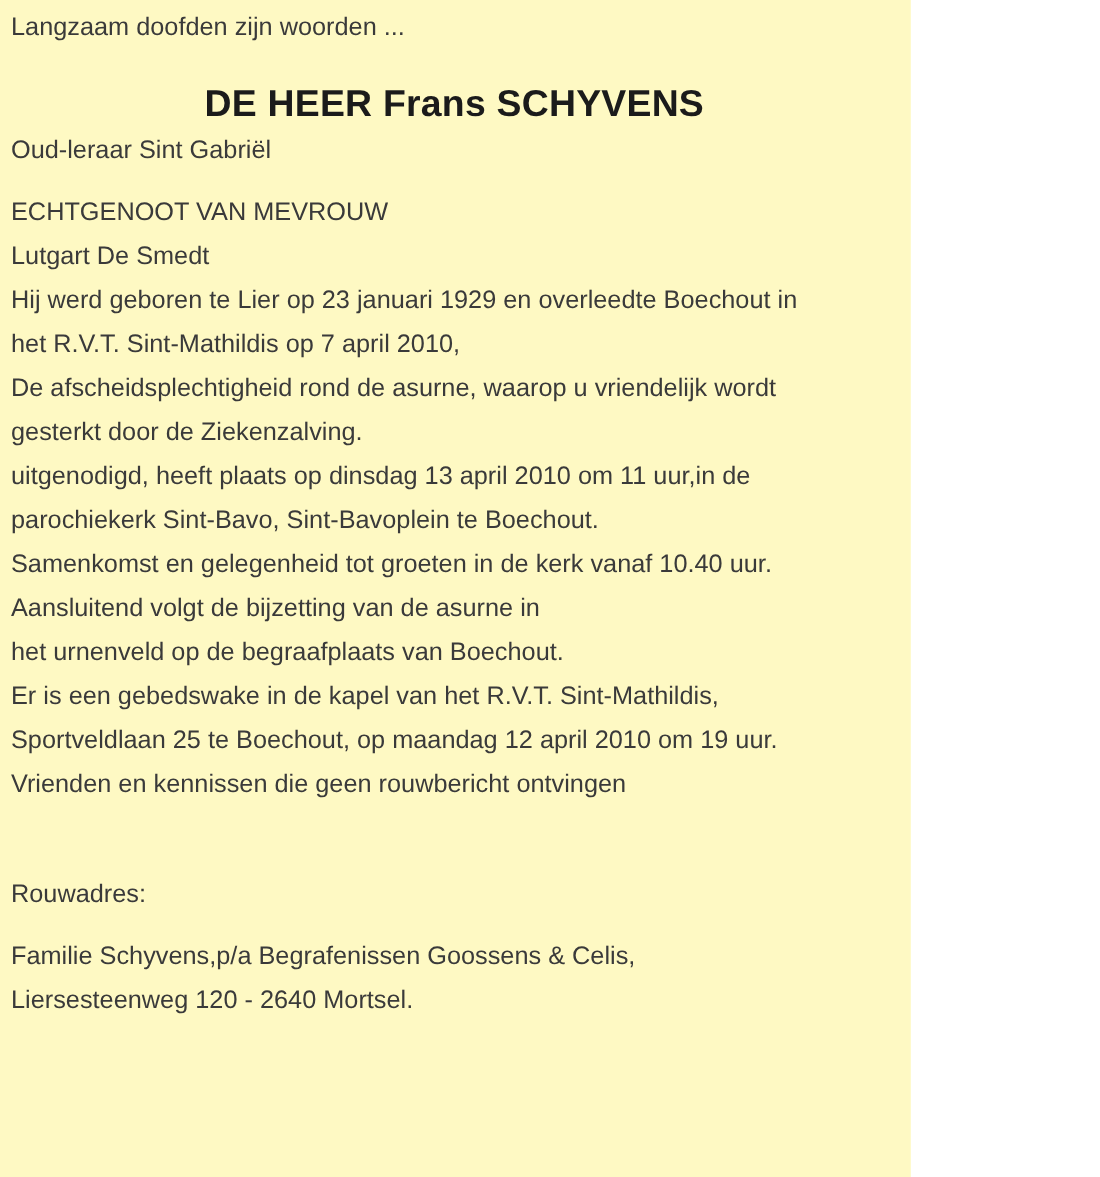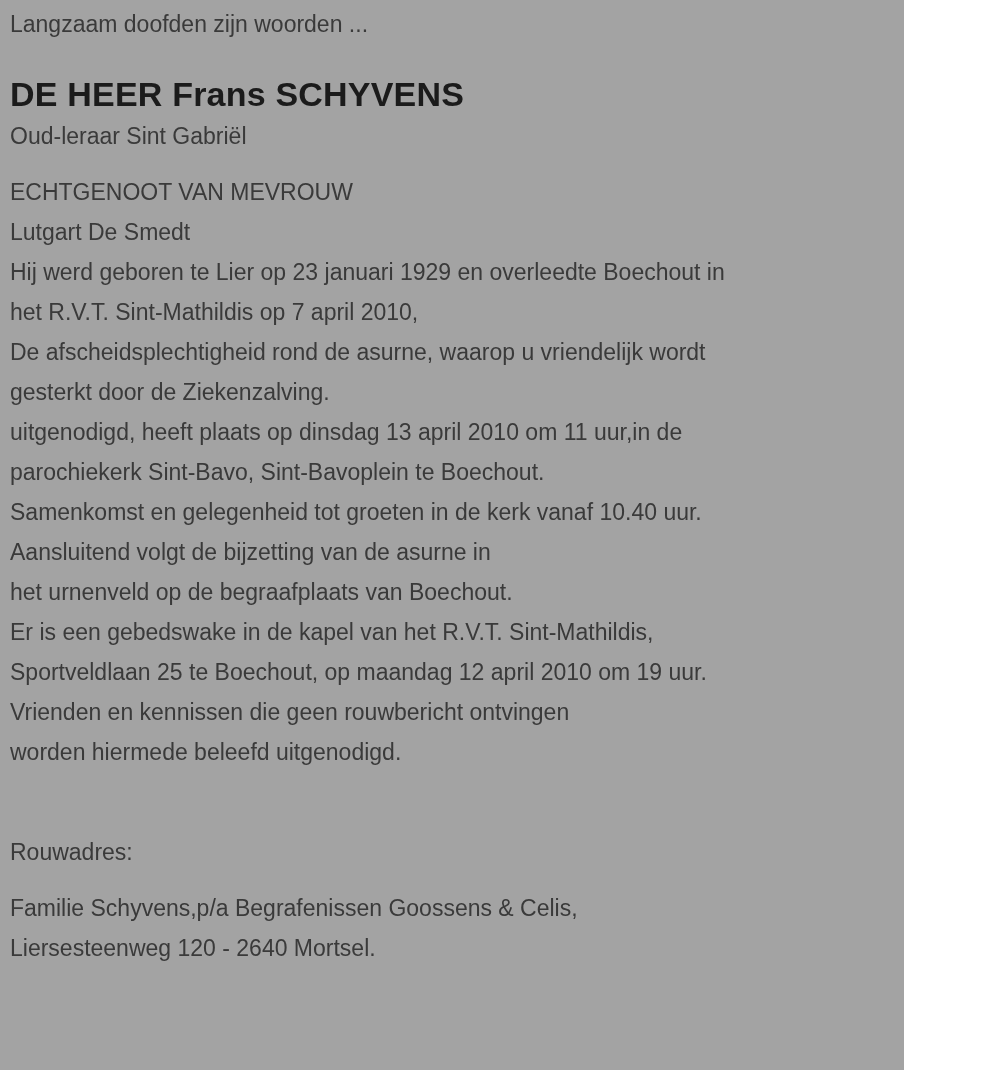--- a/index.html
+++ b/index.html
@@ -2,40 +2,41 @@
 <html><head>
 <meta charset="utf-8">
 <style>
   html, body {
     margin: 0;
     padding: 0;
     background: #ffffff;
   }
   .page {
     position: relative;
-    width: 904px;
+    width: 828px;
     min-height: 1070px;
-    background: #a3a3a3;
+    background: #fef9c3;
     box-sizing: border-box;
     padding: 4px 12px 20px 10px;
     font-family: "Liberation Sans", "DejaVu Sans", sans-serif;
     color: #3a3a3a;
   }
   .opening-line {
     font-size: 23px;
     line-height: 40px;
     color: #3a3a3a;
   }
   .deceased-name {
     margin-top: 28px;
     font-size: 34px;
     font-weight: 700;
     line-height: 44px;
     color: #1b1b1b;
     letter-spacing: 0.2px;
+    text-align: center;
   }
   .deceased-subtitle {
     font-size: 23px;
     line-height: 40px;
   }
   .spouse-section {
     margin-top: 16px;
   }
   .spouse-section .line,
   .body-section .line,
@@ -76,21 +77,20 @@
     <div class="line">De afscheidsplechtigheid rond de asurne, waarop u vriendelijk wordt</div>
     <div class="line">gesterkt door de Ziekenzalving.</div>
     <div class="line">uitgenodigd, heeft plaats op dinsdag 13 april 2010 om 11 uur,in de</div>
     <div class="line">parochiekerk Sint-Bavo, Sint-Bavoplein te Boechout.</div>
     <div class="line">Samenkomst en gelegenheid tot groeten in de kerk vanaf 10.40 uur.</div>
     <div class="line">Aansluitend volgt de bijzetting van de asurne in</div>
     <div class="line">het urnenveld op de begraafplaats van Boechout.</div>
     <div class="line">Er is een gebedswake in de kapel van het R.V.T. Sint-Mathildis,</div>
     <div class="line">Sportveldlaan 25 te Boechout, op maandag 12 april 2010 om 19 uur.</div>
     <div class="line">Vrienden en kennissen die geen rouwbericht ontvingen</div>
-    <div class="line">worden hiermede beleefd uitgenodigd.</div>
   </div>
 
   <div class="rouwadres-label">Rouwadres:</div>
 
   <div class="address-section">
     <div class="line">Familie Schyvens,p/a Begrafenissen Goossens &amp; Celis,</div>
     <div class="line">Liersesteenweg 120 - 2640 Mortsel.</div>
   </div>
 
 </div>

